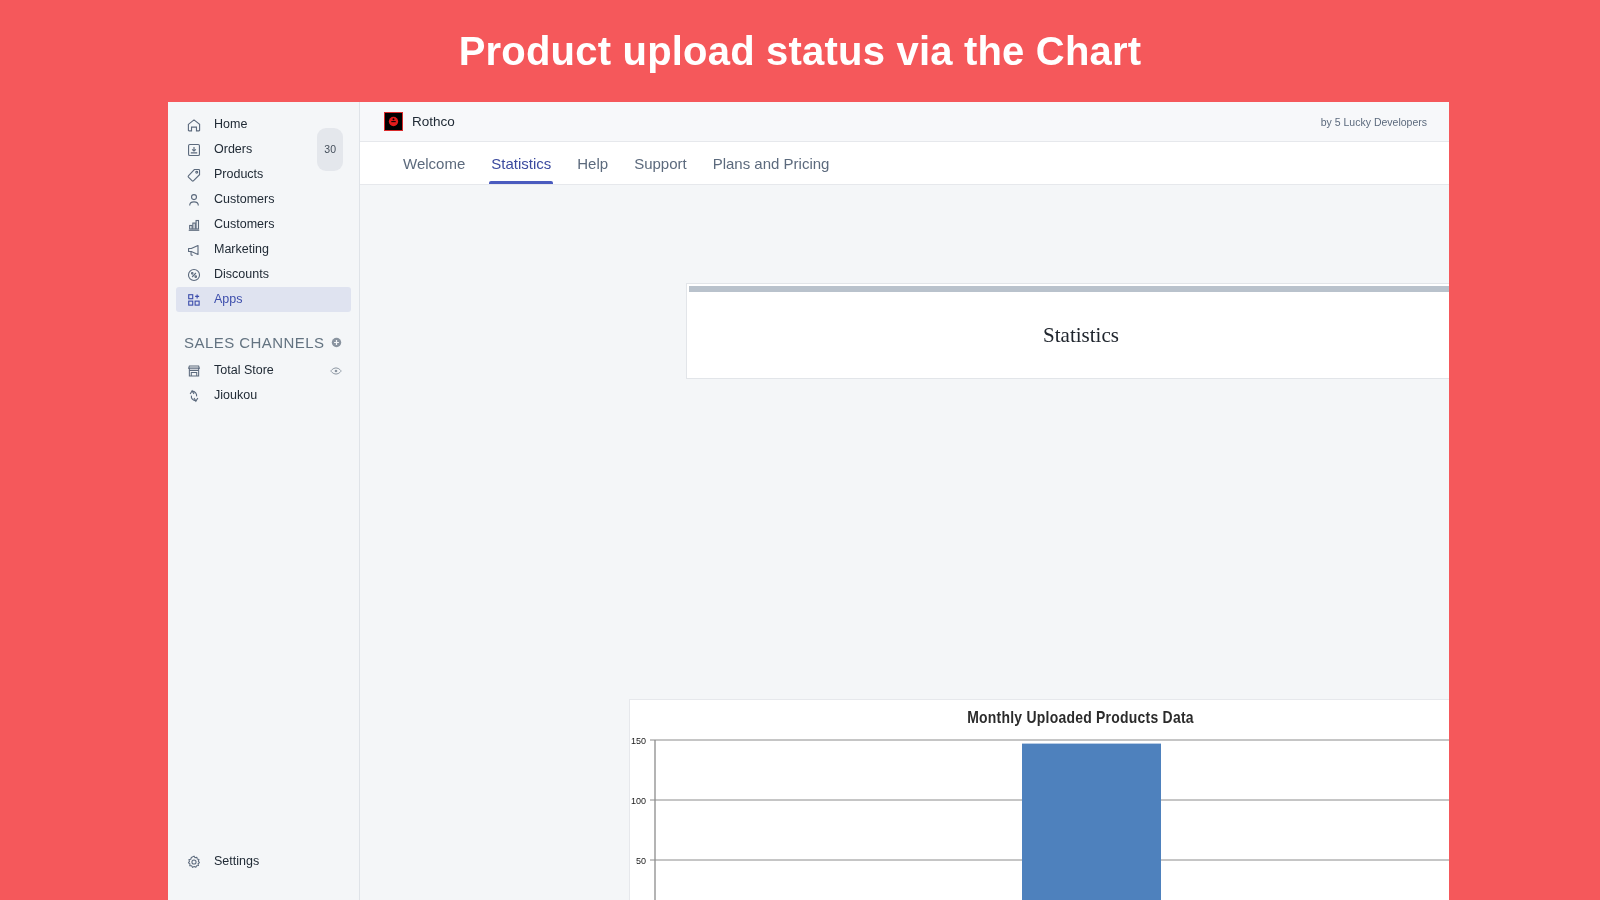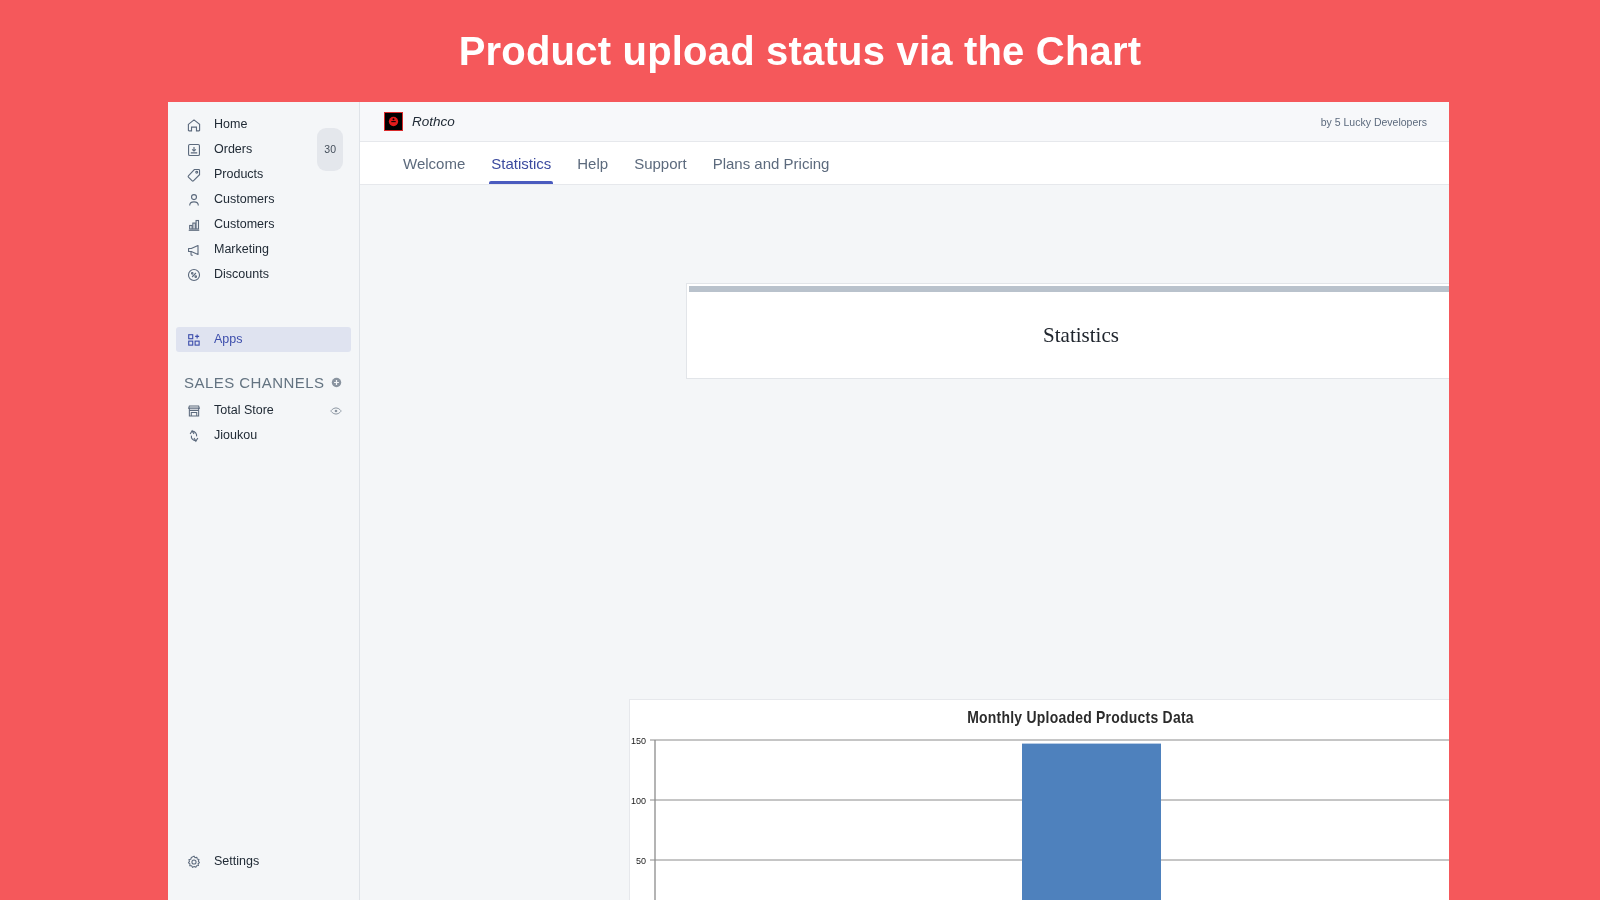--- a/index.html
+++ b/index.html
@@ -57,21 +57,21 @@
     display: inline-flex; align-items: center; justify-content: center;
     margin-right: 10px;
     flex: 0 0 20px;
   }
   .nav-item .lbl {
     font-size: 12.5px;
     color: #212b36;
     line-height: 1;
     white-space: nowrap;
   }
-  .nav-item.active { background: #dfe3f0; margin-top: 40px; }
+  .nav-item.active { background: #dfe3f0; }
   .nav-item.active .lbl { color: #3d4eac; font-weight: 500; }
   .nav-item.active .ico svg { stroke: #3d4eac; }
   .badge {
     margin-left: auto;
     background: #e4e7ec;
     color: #454f5b;
     font-size: 10.5px;
     border-radius: 9px;
     padding: 16px 7px;
     line-height: 1;
@@ -103,21 +103,21 @@
     padding: 0 22px 0 24px;
   }
   #app-logo {
     width: 19px; height: 19px;
     background: #000000;
     border: 1.5px solid #d92b2b;
     display: inline-flex; align-items: center; justify-content: center;
     margin-right: 9px;
     flex: 0 0 19px;
   }
-  #app-name { font-size: 13.5px; color: #212b36; font-style: italic; }
+  #app-name { font-size: 13.5px; color: #212b36; }
   #app-credit { margin-left: auto; font-size: 10.5px; color: #5c6a7d; text-align: right; }
 
   #tabbar {
     height: 43px; flex: 0 0 43px;
     background: #ffffff;
     border-bottom: 1px solid #e6e8ec;
     display: flex; align-items: stretch;
     padding-left: 30px;
   }
   .tab {

